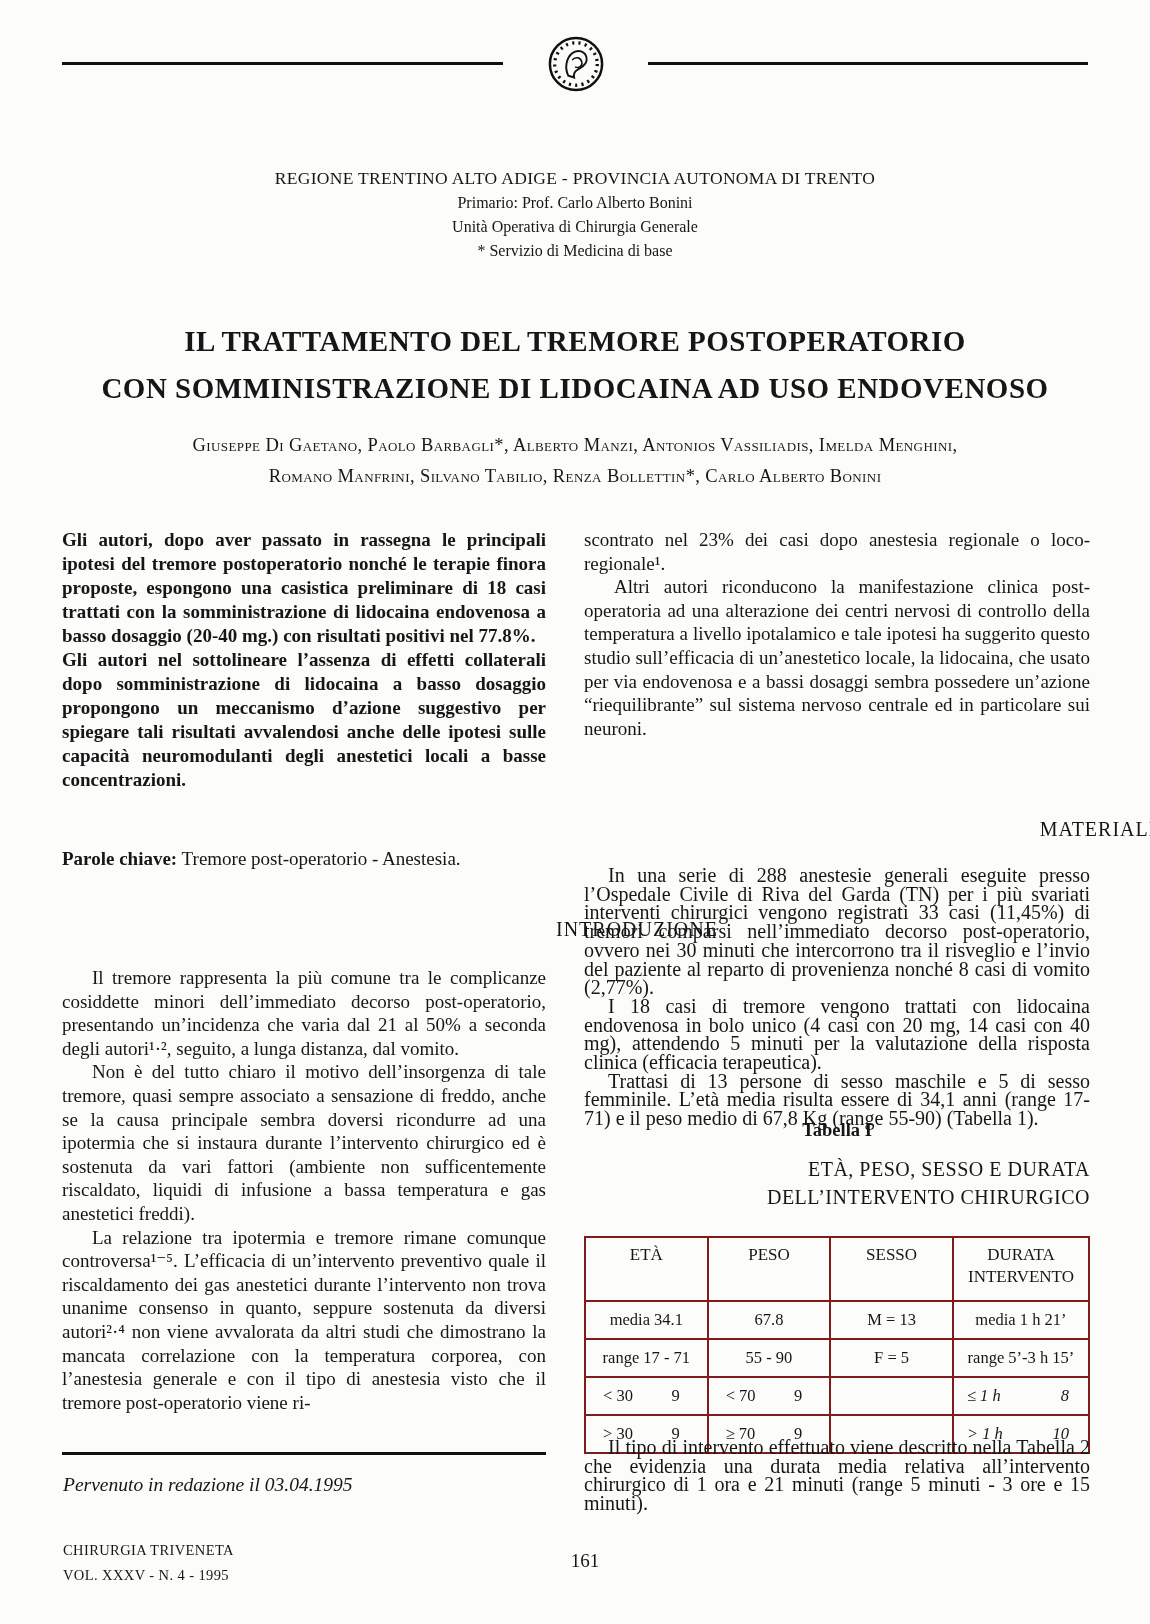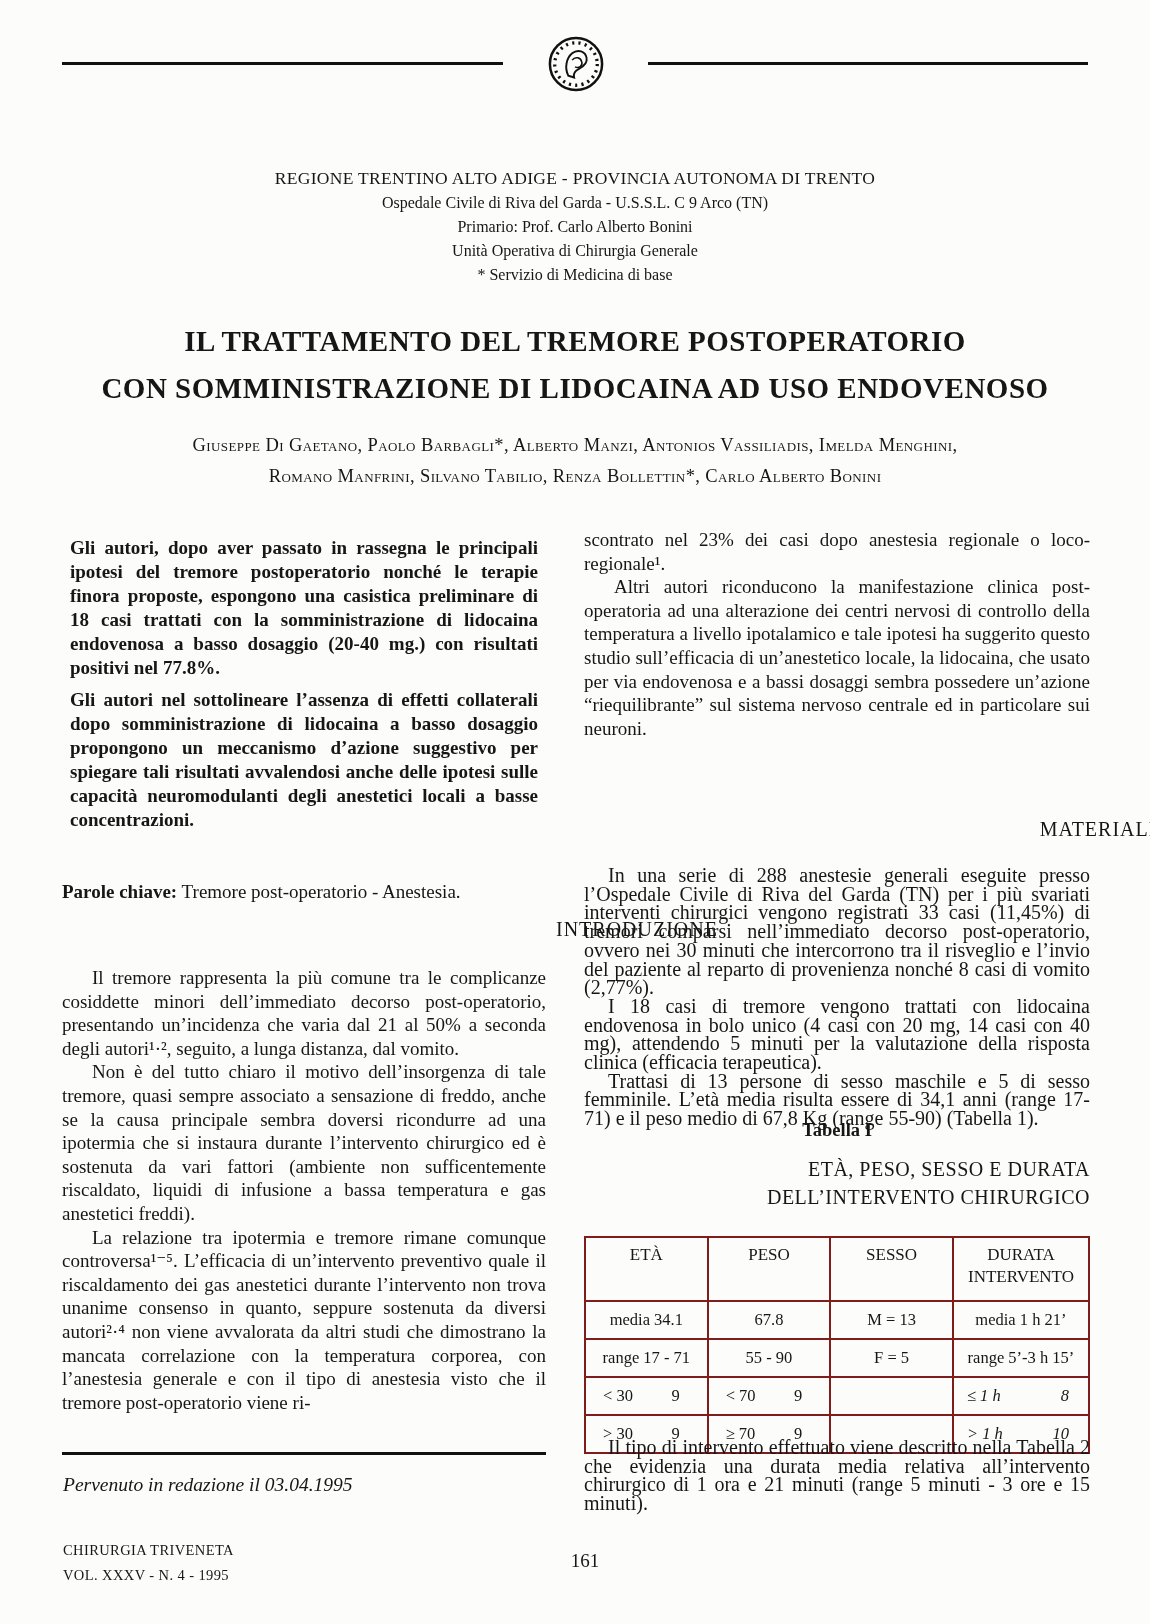--- a/index.html
+++ b/index.html
@@ -21,22 +21,22 @@
   .institution .l1{font-size:17.5px;line-height:26px;letter-spacing:.3px;}
   .institution .ln{font-size:16px;line-height:24px;}
   .art-title{position:absolute;left:0;top:318px;width:100%;text-align:center;
     font-size:29px;font-weight:bold;line-height:47px;letter-spacing:.5px;}
   .authors{position:absolute;left:0;top:430px;width:100%;text-align:center;
     font-variant:small-caps;font-size:18.5px;line-height:31px;letter-spacing:.4px;}
   
   .colL{position:absolute;left:62px;width:484px;}
   .colR{position:absolute;left:584px;width:506px;}
   .abstract{top:528px;font-weight:bold;font-size:19px;line-height:24px;text-align:justify;}
-  .abstract p{margin:8px;}
-  .keywords{top:848px;font-size:19px;margin-top:33px;}
+  .abstract p{margin:0;}
+  .keywords{top:848px;font-size:19px;}
   .keywords b{font-weight:bold;}
   .sec-head{width:100%;text-align:center;font-size:20px;letter-spacing:1px;}
   .head-intro{top:918px;}
   .bodytext{font-size:19px;line-height:23.6px;text-align:justify;}
   .bodytext p{margin:0;text-indent:30px;}
   .flow-intro{top:966px;}
   .flow-r1{top:528px;}
   .flow-r1 p.noindent{text-indent:0;}
   .head-mat{top:818px;}
   .smalltext{font-size:20px;line-height:18.7px;text-align:justify;}
@@ -71,21 +71,20 @@
     <svg viewBox="0 0 60 60" width="58" height="58">
       <circle cx="30" cy="30" r="27" fill="none" stroke="#111" stroke-width="2.6"></circle>
       <circle cx="30" cy="30" r="22" fill="none" stroke="#111" stroke-width="3.4" stroke-dasharray="2.2 4.4"></circle>
       <path d="M22 42 C18 34 20 24 26 19 C32 14 40 17 41 24 C42 30 37 33 33 35 C29 37 27 40 28 44 Z" fill="none" stroke="#111" stroke-width="2"></path>
       <path d="M26 26 C29 22 35 23 36 28 C37 32 33 35 29 33" fill="none" stroke="#111" stroke-width="1.6"></path>
     </svg>
   </span>
 
   <div class="institution">
     <div class="l1">REGIONE TRENTINO ALTO ADIGE - PROVINCIA AUTONOMA DI TRENTO</div>
-    <div class="ln">Ospedale Civile di Riva del Garda - U.S.S.L. C 9 Arco (TN)</div>
     <div class="ln">Primario: Prof. Carlo Alberto Bonini</div>
     <div class="ln">Unità Operativa di Chirurgia Generale</div>
     <div class="ln">* Servizio di Medicina di base</div>
   </div>
 
   <div class="art-title">
     <div>IL TRATTAMENTO DEL TREMORE POSTOPERATORIO</div>
     <div>CON SOMMINISTRAZIONE DI LIDOCAINA AD USO ENDOVENOSO</div>
   </div>
 

